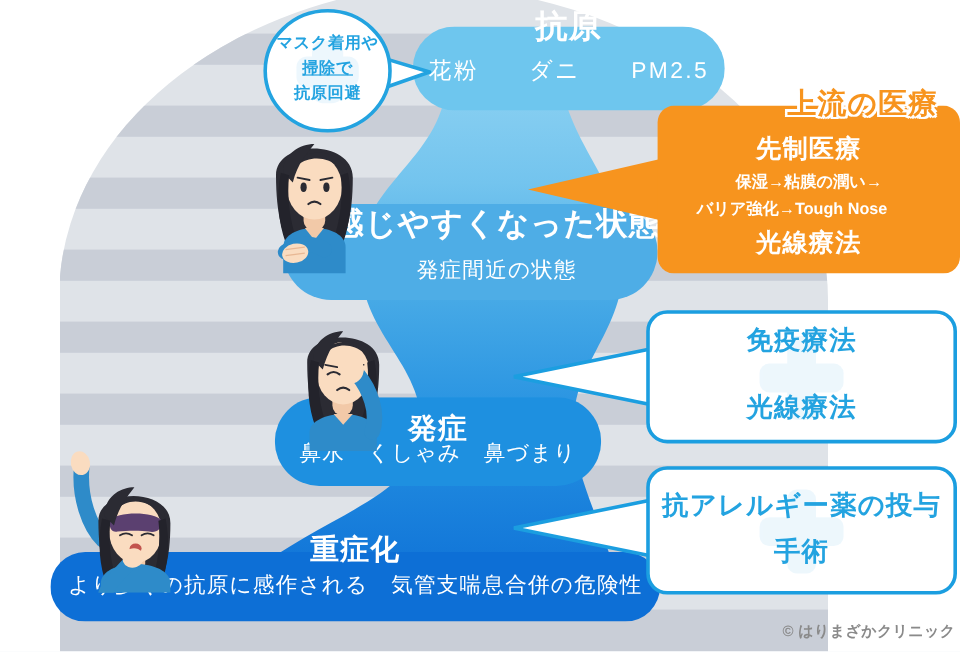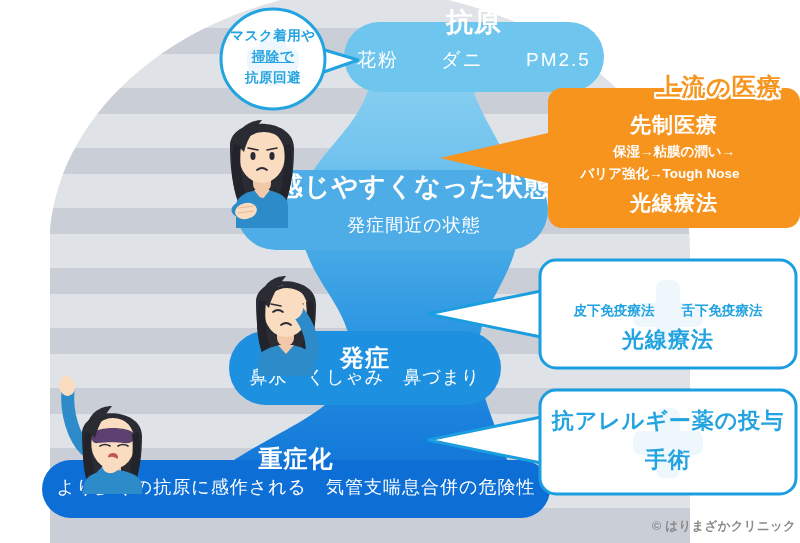--- a/index.html
+++ b/index.html
@@ -231,21 +231,21 @@
   <div class="txt ctr oc-h" style="left:674px;top:192px;">光線療法</div>
 
   <svg class="abs" style="left:428px;top:258px;" width="372" height="112" viewBox="0 0 372 112">
     <path d="M118 32 L0 56 L118 80 Z" fill="#ffffff" stroke="#1b9ee0" stroke-width="3" stroke-linejoin="round"></path>
     <rect x="112" y="2" width="256" height="108" rx="16" ry="16" fill="#ffffff" stroke="#1b9ee0" stroke-width="3"></rect>
     <g opacity="0.5" fill="#dcf0fb">
       <rect x="228" y="22" width="24" height="70" rx="8"></rect>
       <rect x="205" y="45" width="70" height="24" rx="8"></rect>
     </g>
   </svg>
-  <div class="txt ctr wc-s" style="left:668px;top:304px;">皮下免疫療法　　舌下免疫療法</div>
+  <div class="txt ctr wc-h" style="left:668px;top:272px;">免疫療法</div>
   <div class="txt ctr wc-b" style="left:668px;top:328px;">光線療法</div>
 
   <svg class="abs" style="left:428px;top:388px;" width="372" height="108" viewBox="0 0 372 108">
     <path d="M118 28 L0 52 L118 76 Z" fill="#ffffff" stroke="#1b9ee0" stroke-width="3" stroke-linejoin="round"></path>
     <rect x="112" y="2" width="256" height="104" rx="16" ry="16" fill="#ffffff" stroke="#1b9ee0" stroke-width="3"></rect>
     <g opacity="0.5" fill="#dcf0fb">
       <rect x="228" y="20" width="24" height="70" rx="8"></rect>
       <rect x="205" y="43" width="70" height="24" rx="8"></rect>
     </g>
   </svg>

